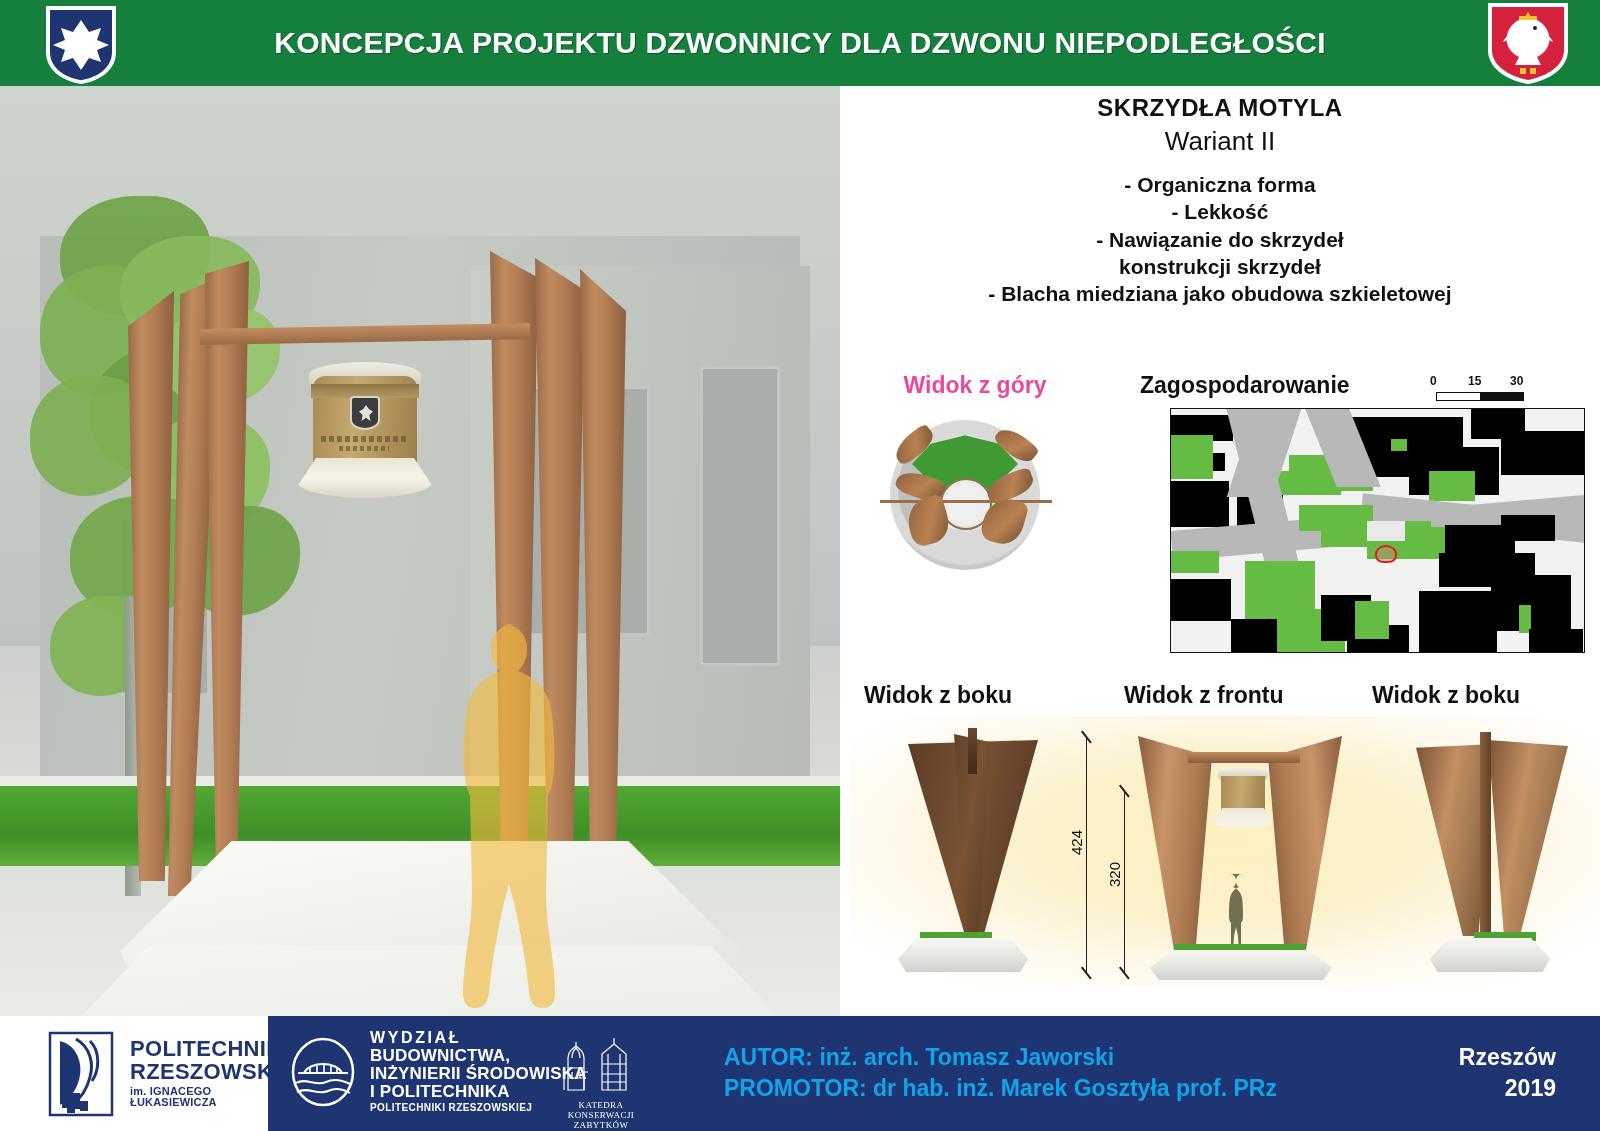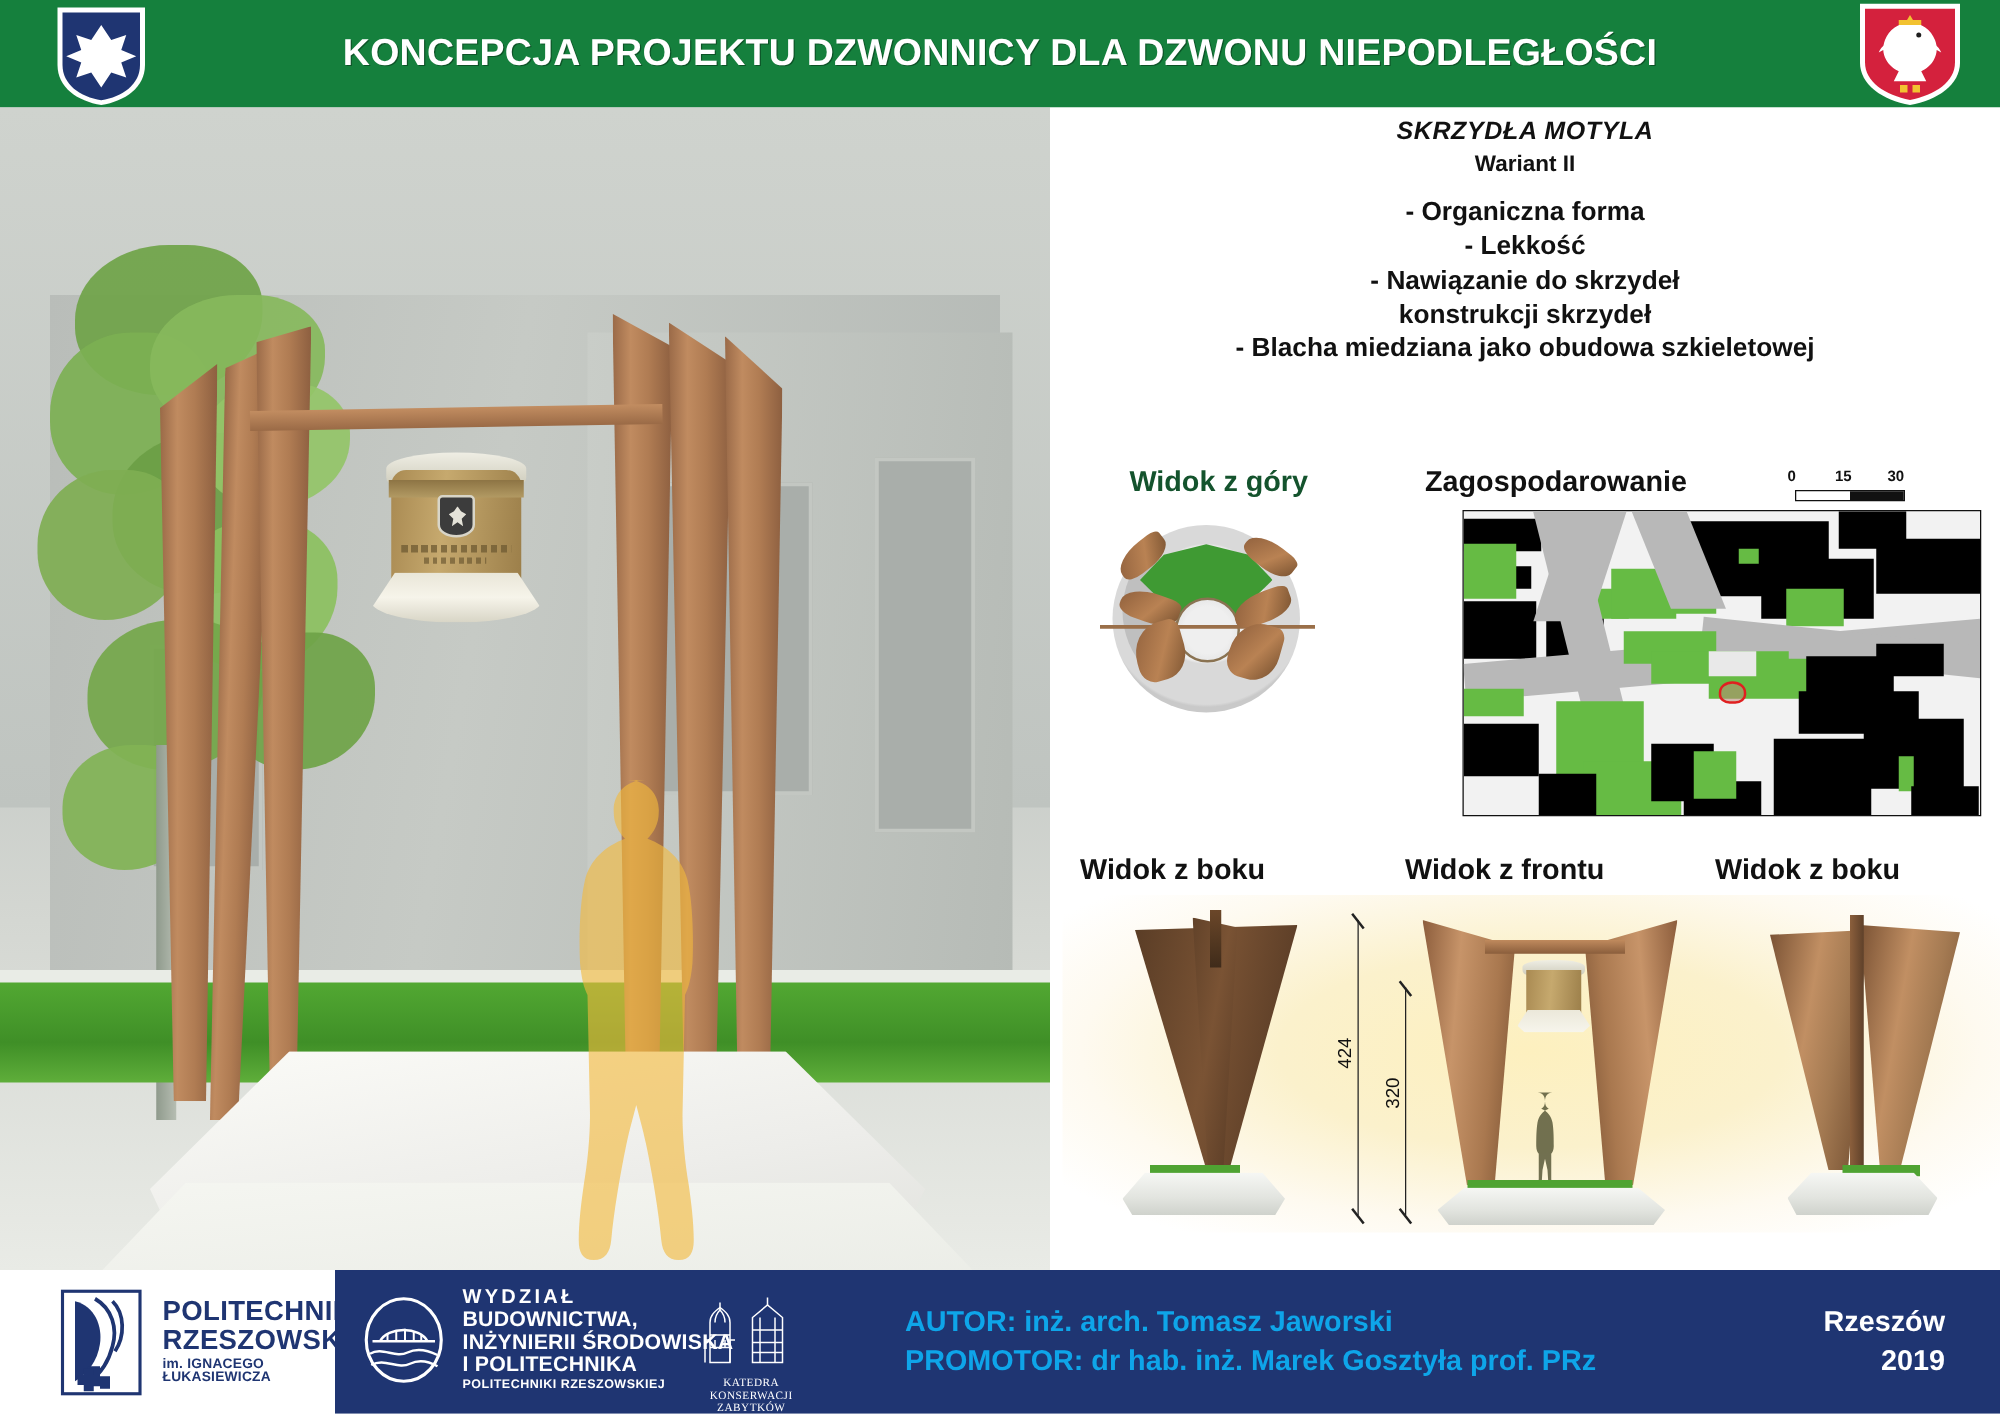--- a/index.html
+++ b/index.html
@@ -164,28 +164,28 @@
 
   
   .right {
     position:absolute; left:840px; top:86px; width:760px; height:930px;
     background:#ffffff;
   }
   .title-blk {
     position:absolute; left:0; top:8px; width:760px;
     text-align:center; color:#111;
   }
-  .t-main { font-size:20px; font-weight:bold; letter-spacing:0.5px;font-style:italic; }
-  .t-sub  { font-size:18px; font-weight:bold; margin-top:4px; }
+  .t-main { font-size:24px; font-weight:bold; letter-spacing:0.5px; }
+  .t-sub  { font-size:26px; font-weight:normal; margin-top:4px; }
   .t-bullets { margin-top:14px; }
   .t-bullet { font-size:21px; font-weight:bold; line-height:1.30; }
 
   .h-top {
     position:absolute; left:20px; top:286px; width:230px;
-    text-align:center; font-size:23px; font-weight:bold; color:#14532d;
+    text-align:center; font-size:23px; font-weight:bold; color:#ec4899;
   }
   .h-zag {
     position:absolute; left:300px; top:286px; width:280px;
     text-align:left; font-size:23px; font-weight:bold; color:#111;
   }
   .scalebar {
     position:absolute; left:590px; top:288px; width:110px; height:34px;
   }
   .sb-nums { position:relative; height:16px; }
   .sb-num { position:absolute; font-size:12px; font-weight:bold; color:#111; }

